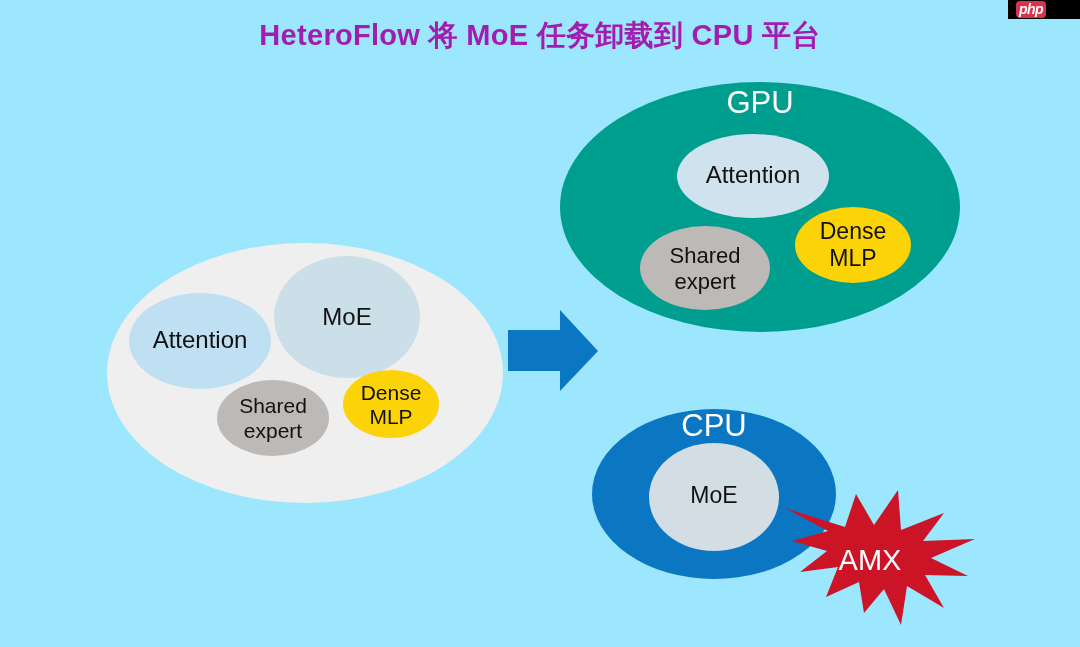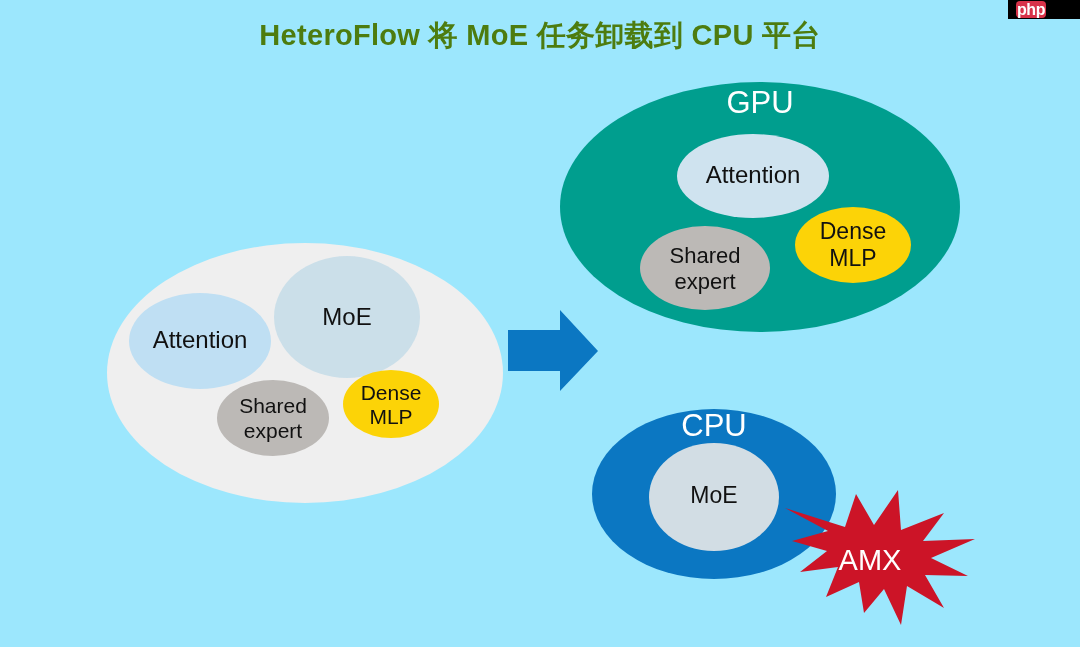--- a/index.html
+++ b/index.html
@@ -29,21 +29,21 @@
     display: block;
   }
   .title {
     position: absolute;
     left: 0;
     top: 16px;
     width: 1080px;
     text-align: center;
     font-size: 29px;
     font-weight: bold;
-    color: #4d7c0f;
+    color: #a21caf;
     letter-spacing: 0.3px;
     white-space: nowrap;
   }
   
   .watermark {
     position: absolute;
     right: 0;
     top: 0;
     width: 72px;
     height: 19px;
@@ -52,22 +52,23 @@
   }
   .watermark .php-badge {
     position: absolute;
     left: 8px;
     top: 1px;
     width: 30px;
     height: 17px;
     background: #d8334a;
     border-radius: 4px;
     color: #ffffff;
+    font-style: italic;
     font-weight: bold;
-    font-size: 16px;
+    font-size: 14px;
     line-height: 17px;
     text-align: center;
     letter-spacing: -0.5px;
   }
   
   .lbl {
     font-family: "Liberation Sans", "DejaVu Sans", sans-serif;
     text-anchor: middle;
     dominant-baseline: middle;
   }

